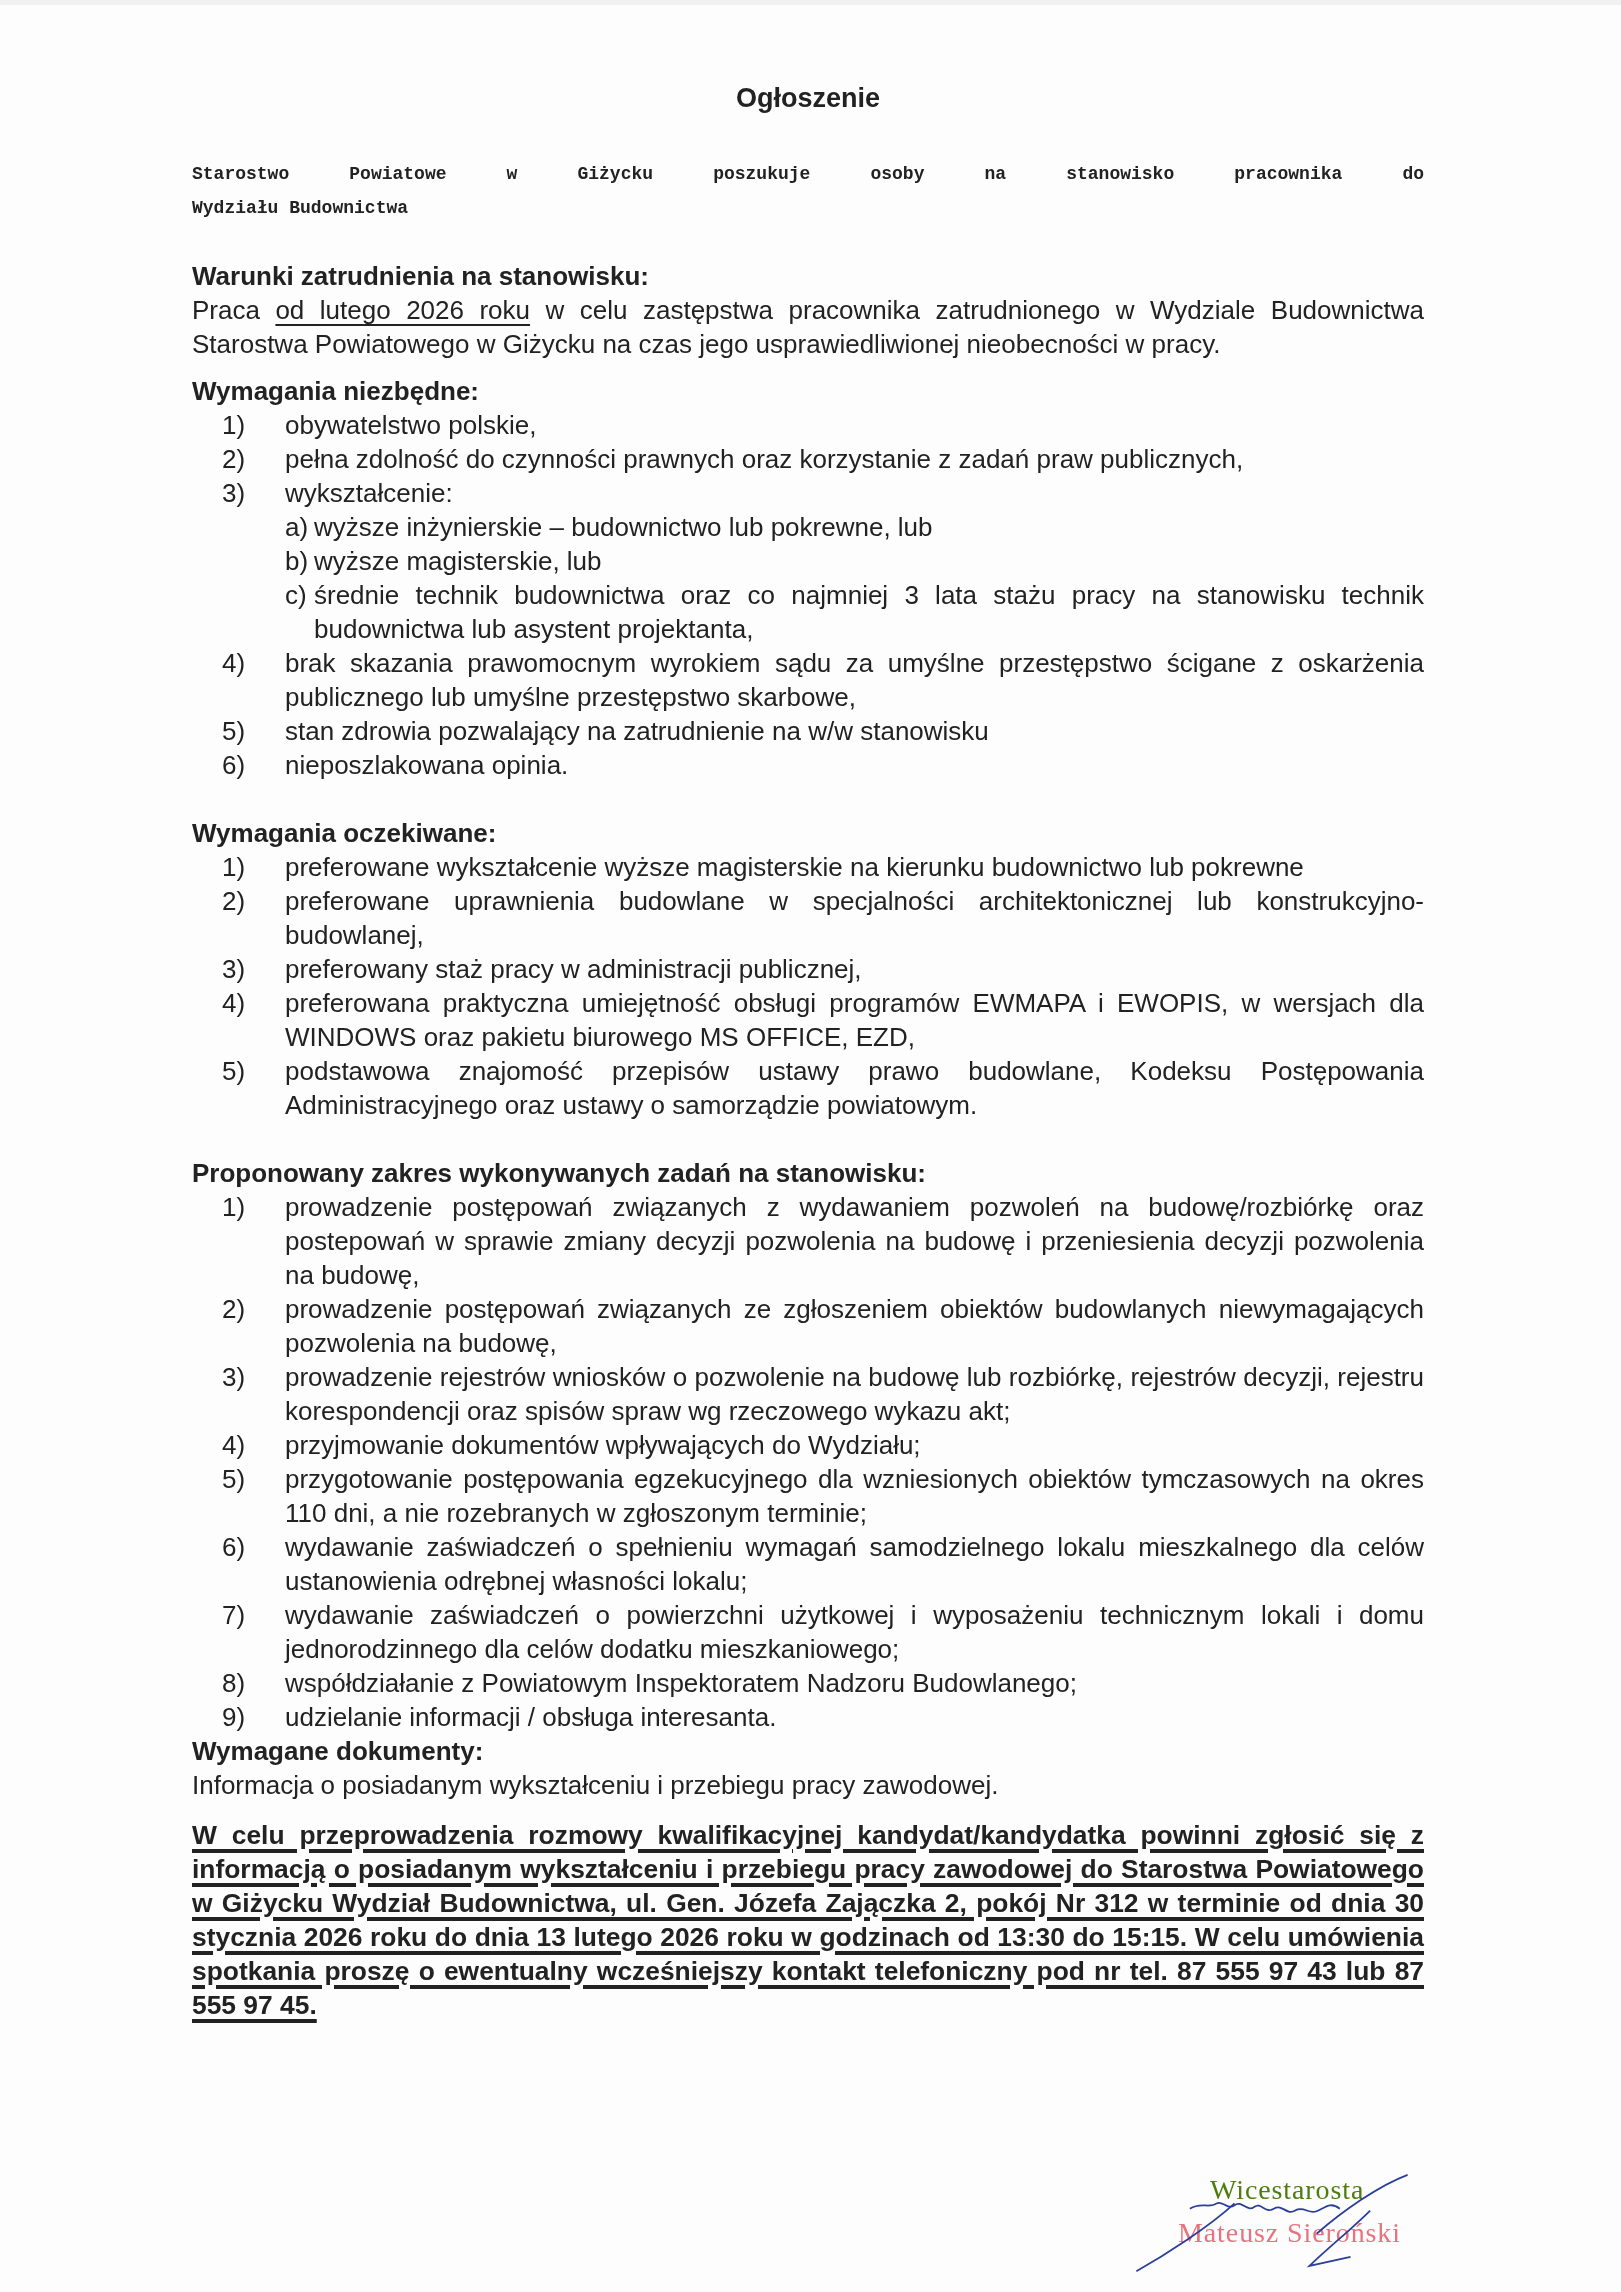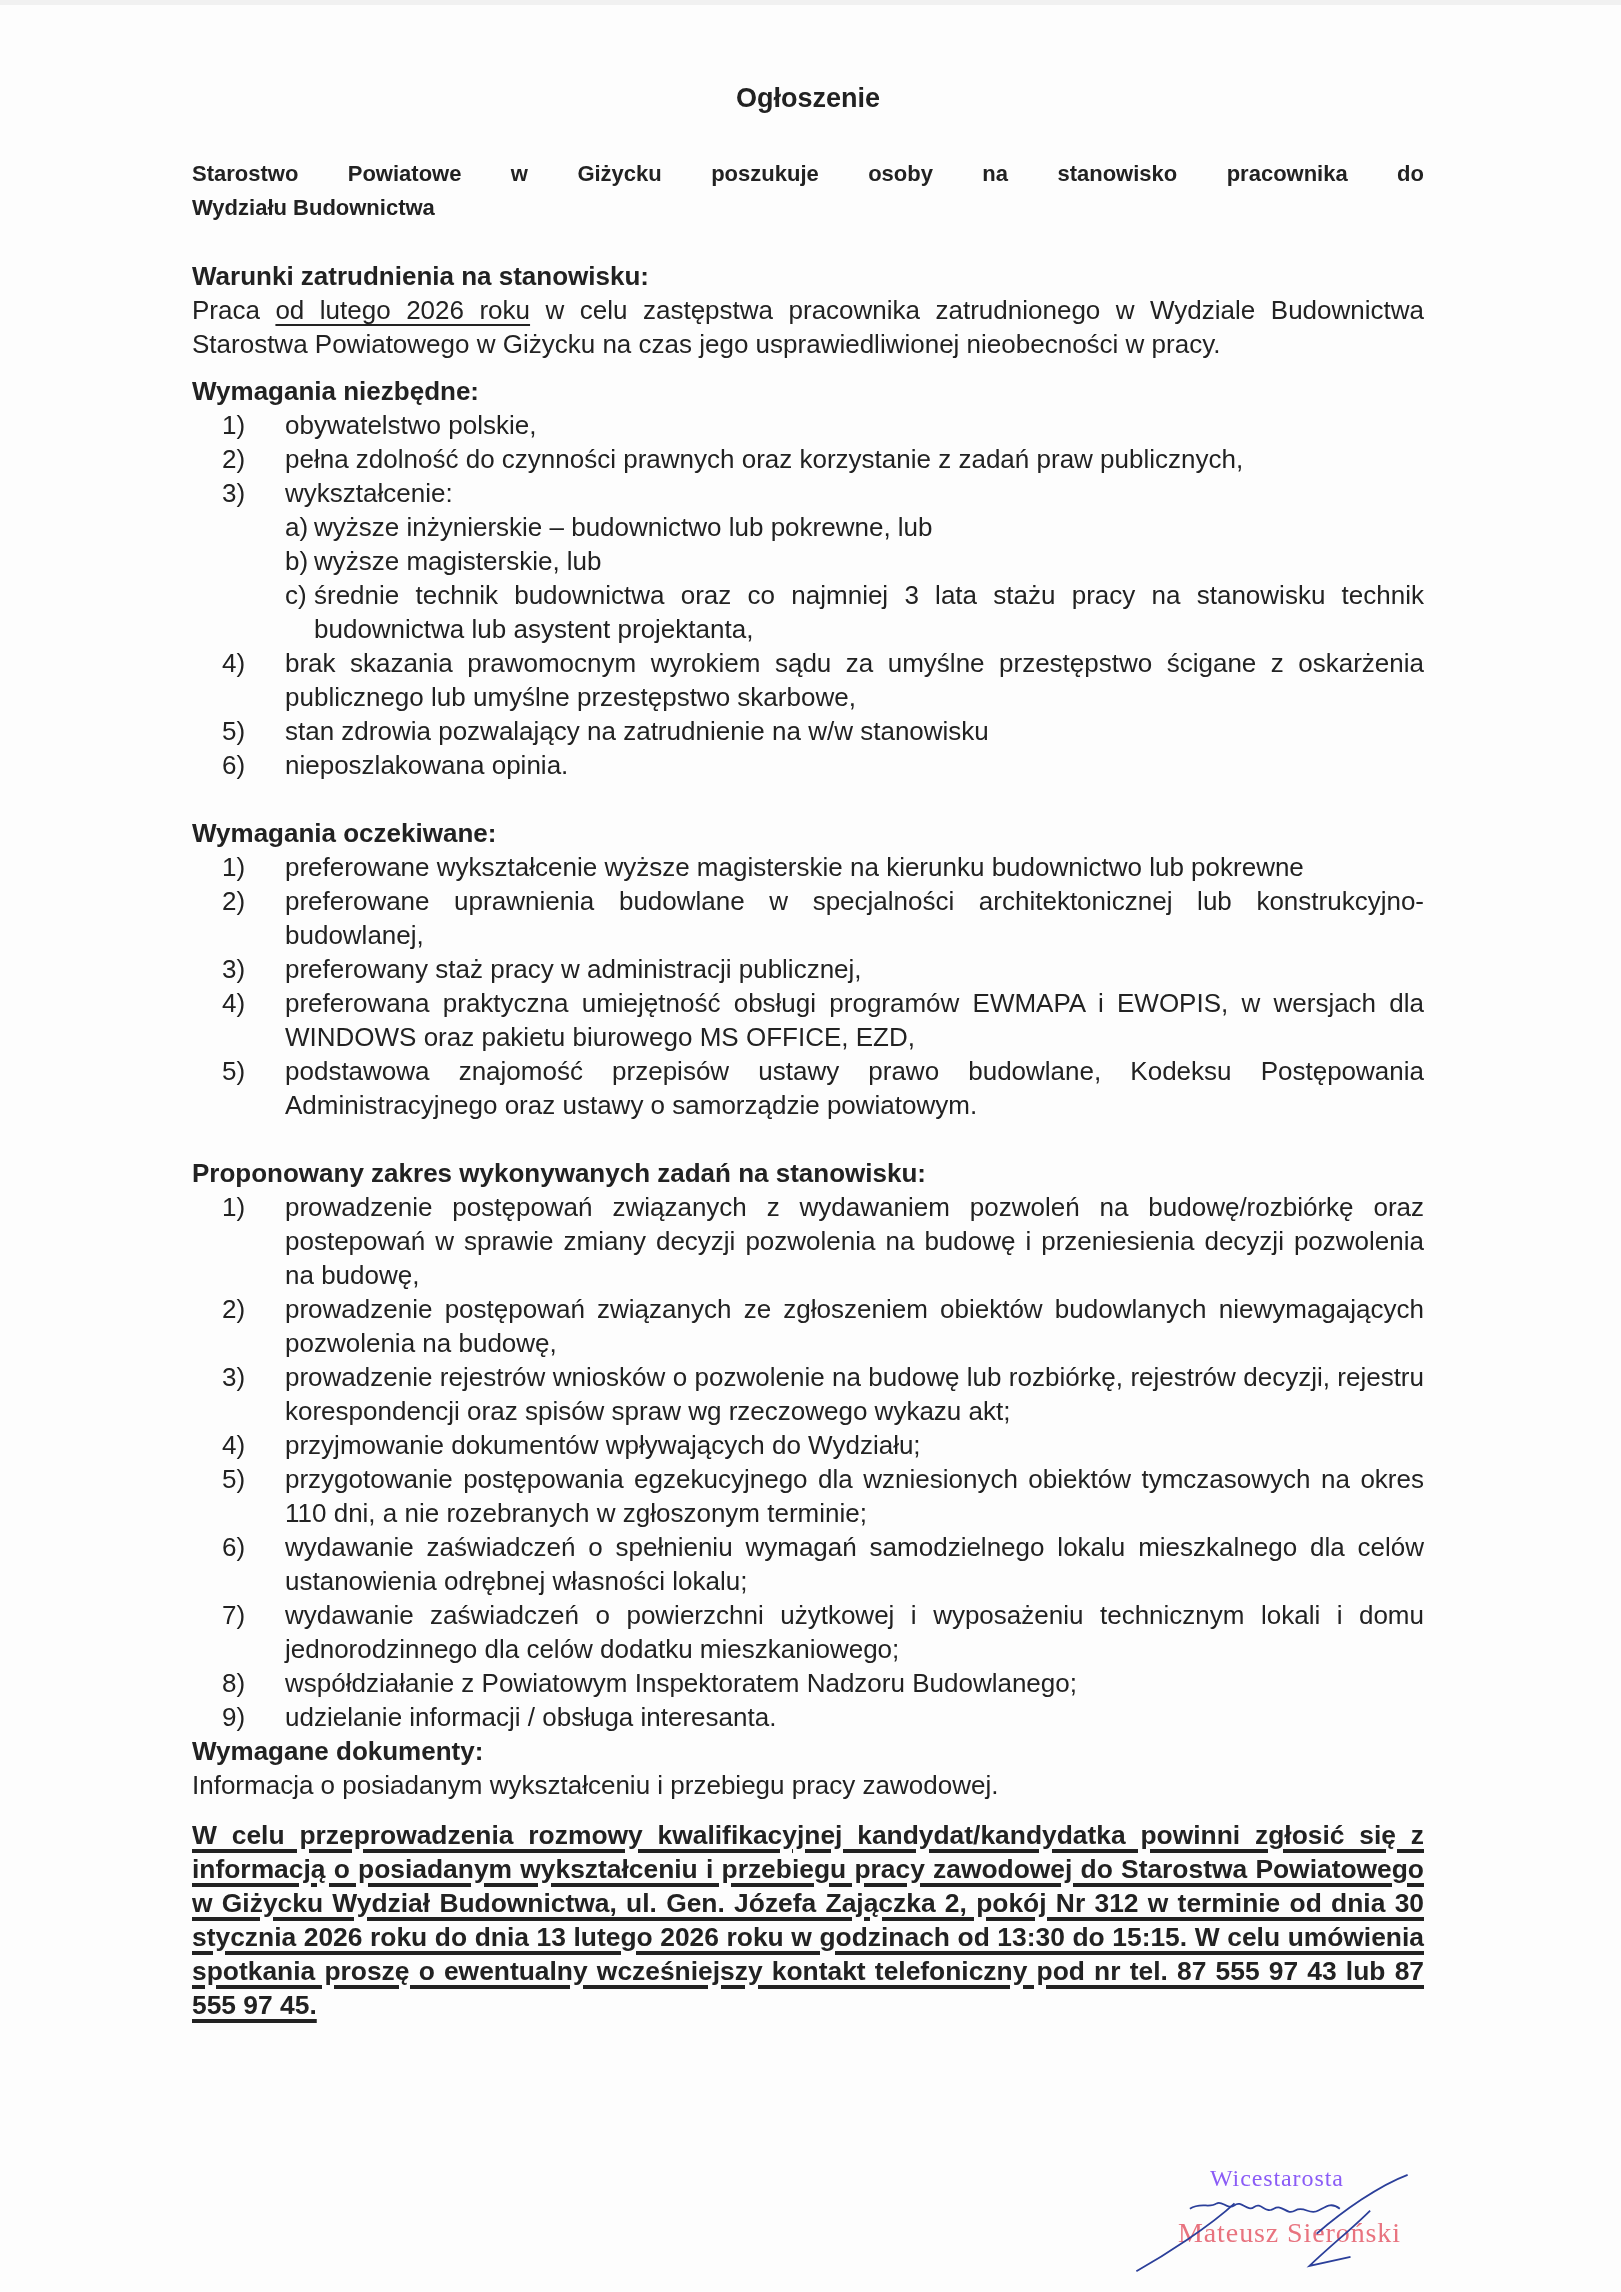--- a/index.html
+++ b/index.html
@@ -8,21 +8,21 @@
     position: absolute; left: 0; top: 0; width: 1621px; height: 2293px;
     background: #fdfdfd;
     font-family: "Liberation Sans", sans-serif;
     color: #222222;
     font-size: 26px;
     line-height: 34px;
   }
   .topline { position: absolute; left: 0; top: 0; width: 1621px; height: 5.4px; background: #f1f1f1; }
   .content { position: absolute; left: 192px; top: 80px; width: 1232px; }
   .title { text-align: center; font-weight: bold; font-size: 27px; line-height: 36px; margin: 0 0 41px 0; }
-  .intro { font-weight: bold; text-align: justify; text-align-last: left; margin: 0 0 34px 0; font-size: 22px; }
+  .intro { font-weight: bold; text-align: justify; text-align-last: left; margin: 0 0 34px 0; font-size: 18px; font-family: Liberation Mono, monospace; }
   .intro .l1 { display: block; text-align: justify; text-align-last: justify; }
   .h { font-weight: bold; margin: 0; }
   p { margin: 0; }
   .just { text-align: justify; }
   .u { text-decoration: underline; text-underline-offset: 4.5px; text-decoration-thickness: 1.8px; }
   .gap-s { height: 12.5px; }
   .gap-m { height: 34px; }
   ol.items { list-style: none; margin: 0; padding: 0; }
   ol.items > li { position: relative; padding-left: 93px; }
   ol.items > li .num { position: absolute; left: 30px; top: 0; }
@@ -30,22 +30,22 @@
   ol.sub { list-style: none; margin: 0; padding: 0; }
   ol.sub > li { position: relative; padding-left: 29px; text-align: justify; }
   ol.sub > li .snum { position: absolute; left: 0; top: 0; }
   .final {
     font-weight: bold; text-decoration: underline; text-decoration-thickness: 3.6px;
     text-underline-offset: 5.4px; text-align: justify; text-align-last: left;
     margin-top: 16px; font-size: 26.4px; line-height: 34px;
   }
   .stamp { position: absolute; left: 1111px; top: 2157px; width: 322px; height: 116px; }
   .stamp .role {
-    position: absolute; left: 99px; top: 4px; font-family: "Liberation Serif", "DejaVu Serif", serif;
-    color: #8b5cf6; font-size: 24px; letter-spacing: 0.9px;
+    position: absolute; left: 99px; top: 16px; font-family: "Liberation Serif", "DejaVu Serif", serif;
+    color: #4d7c0f; font-size: 28px; letter-spacing: 0.9px;
   }
   .stamp .name {
     position: absolute; left: 67px; top: 59px; font-family: "Liberation Serif", "DejaVu Serif", serif;
     color: #e8737f; font-size: 28px; letter-spacing: 0.9px;
   }
   .stamp svg { position: absolute; left: 0; top: 0; }
 </style>
 </head>
 <body>
 

